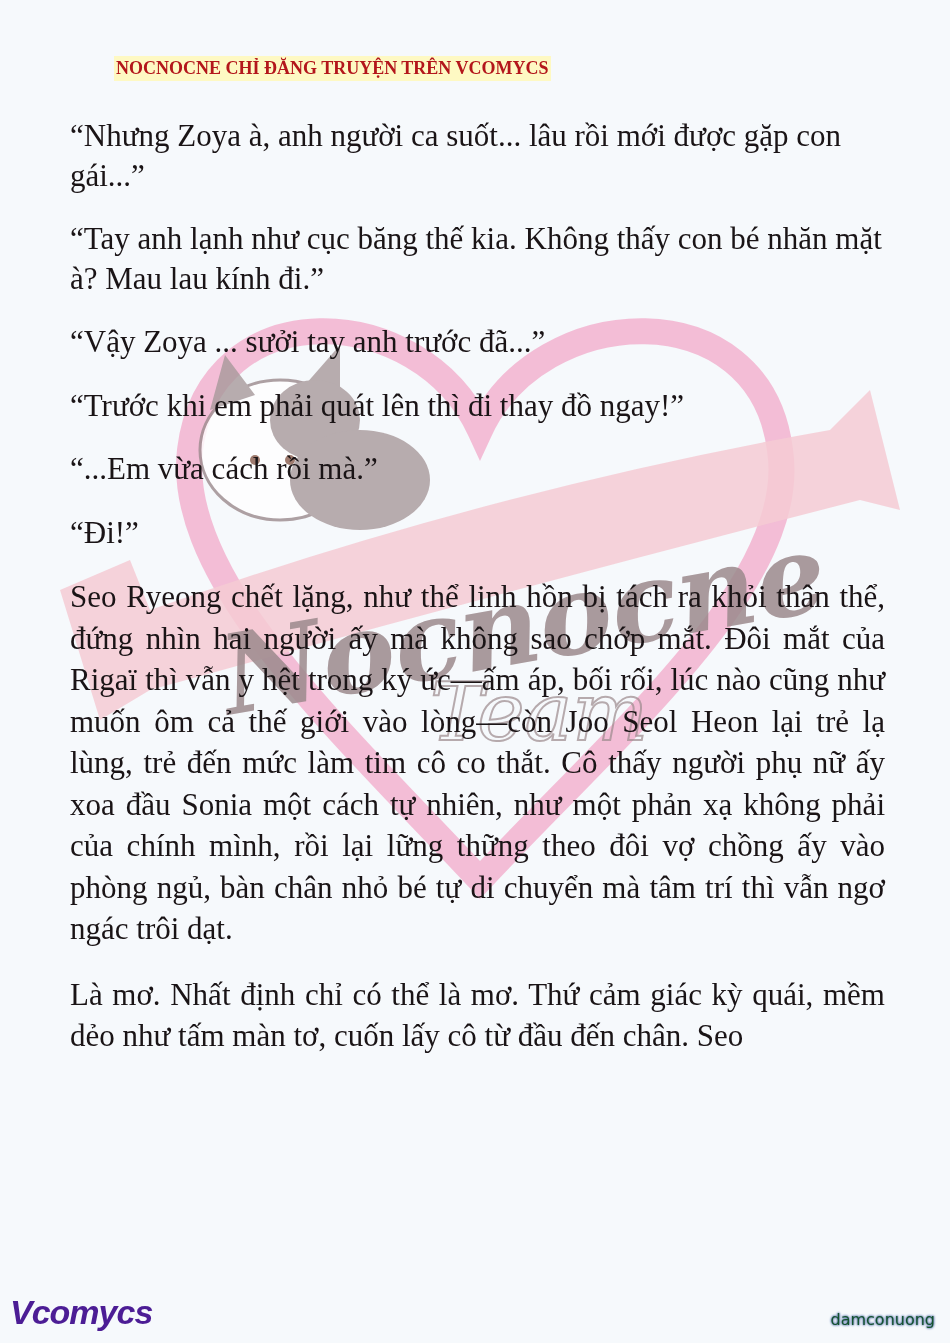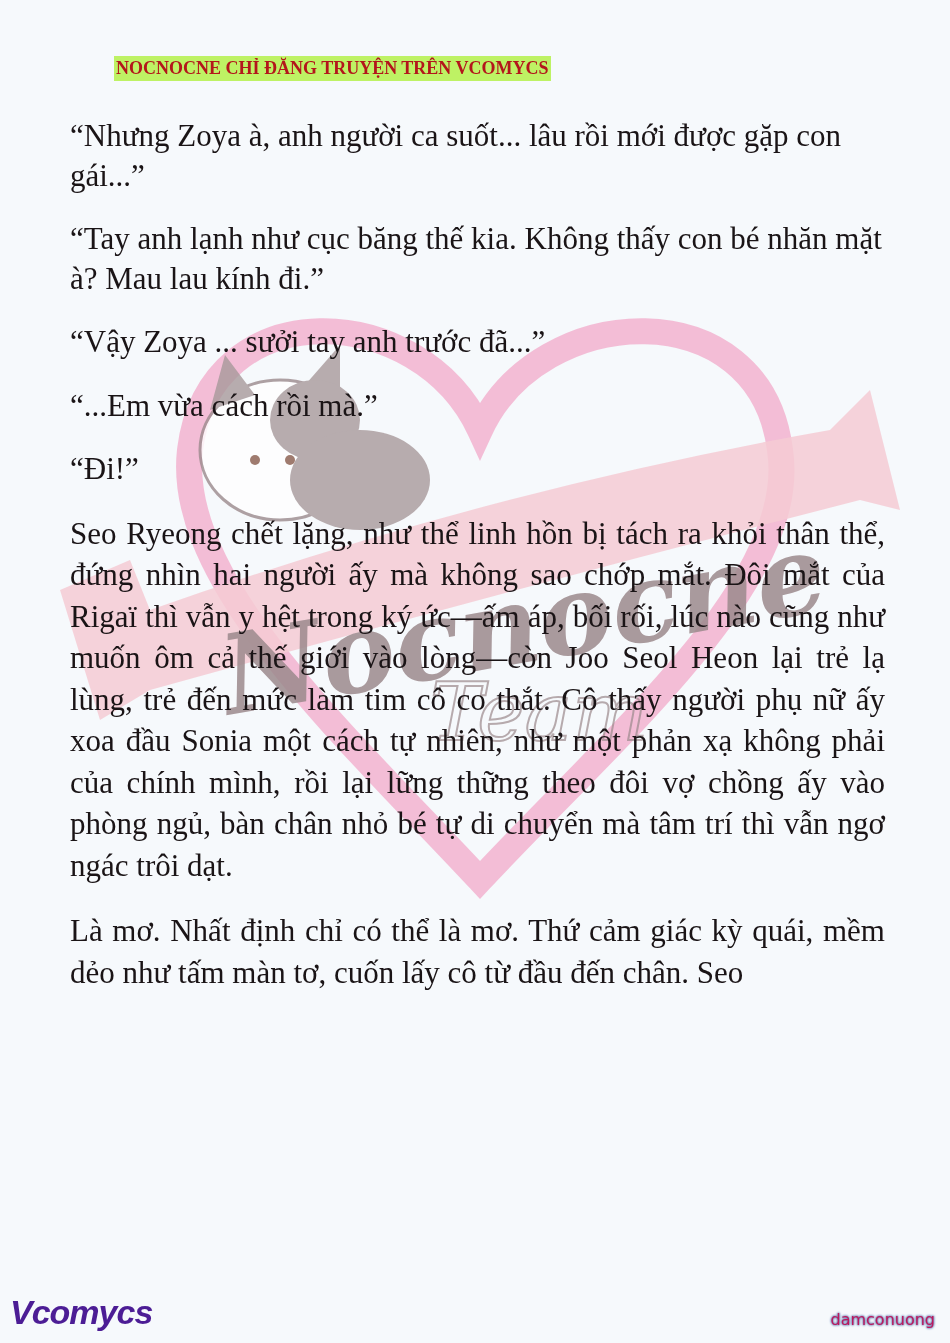--- a/index.html
+++ b/index.html
@@ -6,37 +6,37 @@
   body {
     width:950px; height:1343px; position:relative; overflow:hidden;
     background:#f6f9fc;
     font-family:"Liberation Serif","DejaVu Serif",serif;
     color:#1a1416;
   }
   .banner {
     position:absolute; left:114px; top:56px;
     font-family:"Liberation Serif",serif; font-weight:bold;
     font-size:18px; color:#b3161b; letter-spacing:0px;
-    background:#bef264; padding:2px 2px;
+    background:#fef9c3; padding:2px 2px;
   }
   .watermark { position:absolute; left:40px; top:260px; width:880px; height:720px; pointer-events:none; }
   .content { position:absolute; left:70px; top:116px; width:815px; }
   .para {
     font-size:31px; line-height:39.5px; margin:0 0 24px 0;
     text-align:left; position:relative;
   }
   .para.justify { text-align:justify; line-height:41.5px; }
   .logo {
     position:absolute; left:10px; top:1293px;
     font-family:"Liberation Sans",sans-serif; font-style:italic; font-weight:bold;
     font-size:34px; color:#4c1d95; letter-spacing:-1px;
   }
   .credit {
     position:absolute; right:15px; top:1310px;
-    font-family:"DejaVu Sans",sans-serif; font-size:16px; color:#be185d;
+    font-family:"DejaVu Sans",sans-serif; font-size:16px; color:#14532d;
     text-shadow:0 0 2px #6f86b8, 0 0 2px #6f86b8, 0 0 3px #6f86b8;
   }
 </style>
 </head>
 <body>
 
 <div class="banner">NOCNOCNE CHỈ ĐĂNG TRUYỆN TRÊN VCOMYCS</div>
 
 <svg class="watermark" viewBox="0 0 880 720">
   <path d="M440 170 C 380 40, 170 30, 150 190 C 135 320, 300 470, 440 620 C 580 470, 760 320, 740 190 C 720 30, 500 40, 440 170 Z" fill="none" stroke="#f2b3cf" stroke-width="26" opacity="0.85"></path>
@@ -51,20 +51,21 @@
     <ellipse cx="320" cy="220" rx="70" ry="50" fill="#a8999b"></ellipse>
   </g>
   <text x="180" y="410" font-family="DejaVu Serif, serif" font-weight="bold" font-style="italic" font-size="110" fill="#9c8a8d" opacity="0.85" transform="rotate(-10 440 380)">Nocnocne</text>
   <text x="390" y="480" font-family="DejaVu Serif, serif" font-style="italic" font-size="80" fill="none" stroke="#9c8a8d" stroke-width="2" opacity="0.7">Team</text>
 </svg>
 
 <div class="content">
   <p class="para">“Nhưng Zoya à, anh người ca suốt... lâu rồi mới được gặp con gái...”</p>
   <p class="para">“Tay anh lạnh như cục băng thế kia. Không thấy con bé nhăn mặt à? Mau lau kính đi.”</p>
   <p class="para">“Vậy Zoya ... sưởi tay anh trước đã...”</p>
+  <p class="para">“Trước khi em phải quát lên thì đi thay đồ ngay!”</p>
   <p class="para">“...Em vừa cách rồi mà.”</p>
   <p class="para">“Đi!”</p>
   <p class="para justify">Seo Ryeong chết lặng, như thể linh hồn bị tách ra khỏi thân thể, đứng nhìn hai người ấy mà không sao chớp mắt. Đôi mắt của Rigaï thì vẫn y hệt trong ký ức—ấm áp, bối rối, lúc nào cũng như muốn ôm cả thế giới vào lòng—còn Joo Seol Heon lại trẻ lạ lùng, trẻ đến mức làm tim cô co thắt. Cô thấy người phụ nữ ấy xoa đầu Sonia một cách tự nhiên, như một phản xạ không phải của chính mình, rồi lại lững thững theo đôi vợ chồng ấy vào phòng ngủ, bàn chân nhỏ bé tự di chuyển mà tâm trí thì vẫn ngơ ngác trôi dạt.</p>
   <p class="para justify">Là mơ. Nhất định chỉ có thể là mơ. Thứ cảm giác kỳ quái, mềm dẻo như tấm màn tơ, cuốn lấy cô từ đầu đến chân. Seo</p>
 </div>
 
 <div class="logo">Vcomycs</div>
 <div class="credit">damconuong</div>
 
 </body></html>

